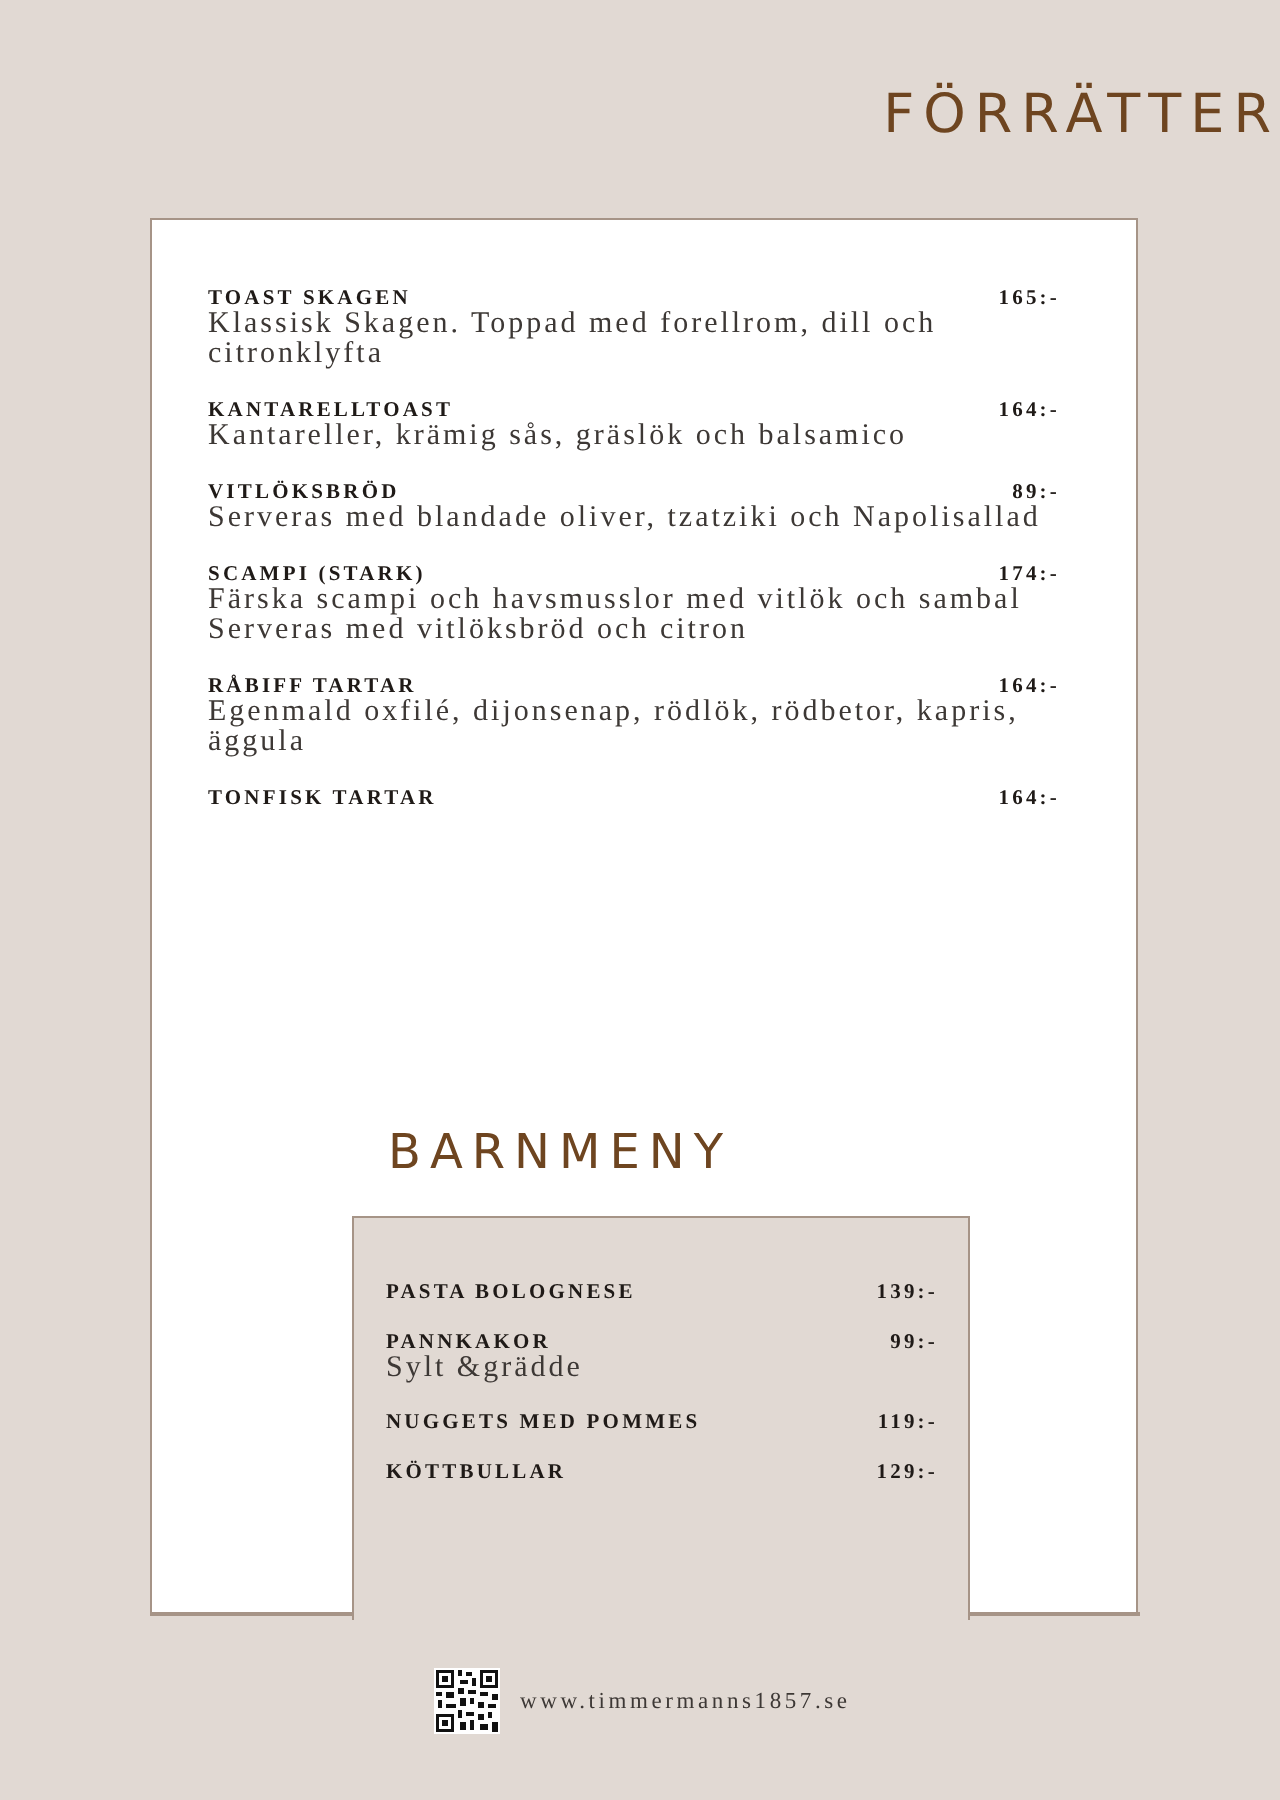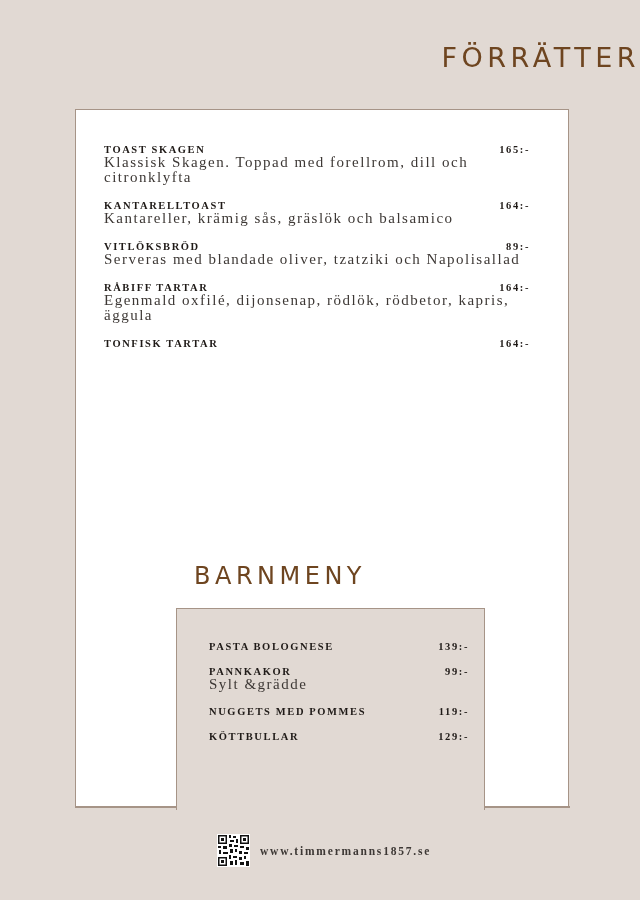--- a/index.html
+++ b/index.html
@@ -93,21 +93,20 @@
       box-sizing: border-box;
     }
     .kids-list {
       position: absolute;
       left: 193px;
       top: 637px;
       width: 276px;
     }
     .kids-list .menu-item {
       margin-bottom: 10px;
-      margin-left: 16px;
     }
     .panel-bottom-left {
       position: absolute;
       left: 75px;
       top: 806px;
       width: 102px;
       height: 1.5px;
       background: #a69487;
     }
     .panel-bottom-right {
@@ -130,21 +129,20 @@
       height: 33px;
       background: #ffffff;
       position: relative;
     }
     .qr svg { display: block; }
     .footer-url {
       margin-left: 10px;
       font-size: 11.5px;
       letter-spacing: 1.8px;
       color: #3d3835;
-      font-weight: bold;
     }
   </style>
 </head>
 <body>
 
 <h1 class="section-title" id="title-forratter">FÖRRÄTTER</h1>
 
 <div class="panel"></div>
 
 <div class="menu-list">
@@ -161,20 +159,28 @@
       <span class="item-price">164:-</span>
     </div>
     <div class="item-desc">Kantareller, krämig sås, gräslök och balsamico</div>
   </div>
   <div class="menu-item">
     <div class="item-head">
       <span class="item-name">VITLÖKSBRÖD</span>
       <span class="item-price">89:-</span>
     </div>
     <div class="item-desc">Serveras med blandade oliver, tzatziki och Napolisallad</div>
+  </div>
+  <div class="menu-item">
+    <div class="item-head">
+      <span class="item-name">SCAMPI (STARK)</span>
+      <span class="item-price">174:-</span>
+    </div>
+    <div class="item-desc">Färska scampi och havsmusslor med vitlök och sambal
+Serveras med vitlöksbröd och citron</div>
   </div>
   <div class="menu-item">
     <div class="item-head">
       <span class="item-name">RÅBIFF TARTAR</span>
       <span class="item-price">164:-</span>
     </div>
     <div class="item-desc">Egenmald oxfilé, dijonsenap, rödlök, rödbetor, kapris, äggula</div>
   </div>
   <div class="menu-item">
     <div class="item-head">

